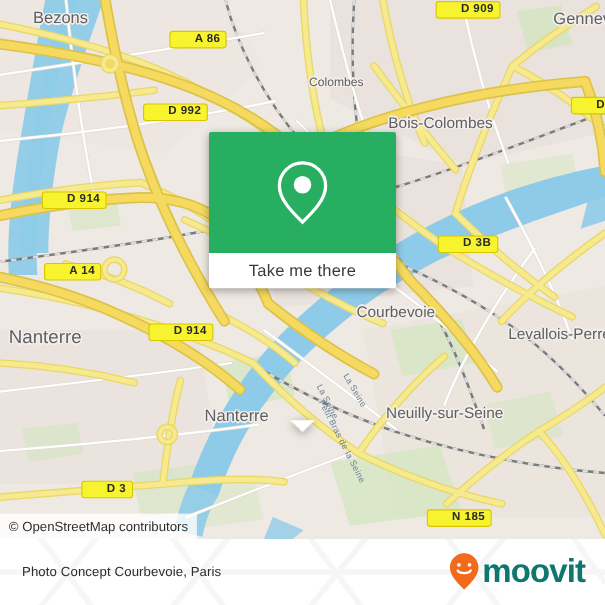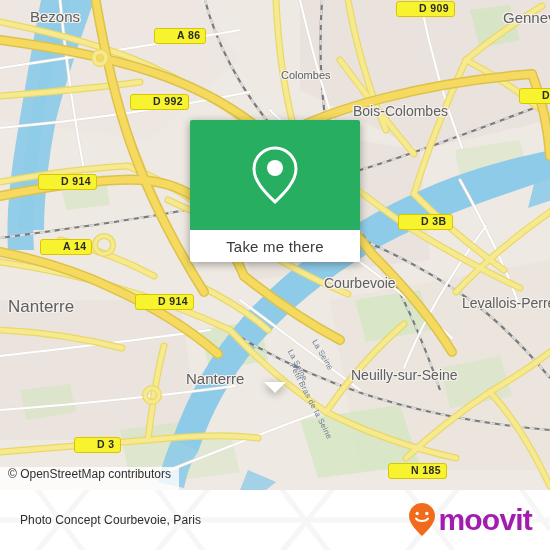--- a/index.html
+++ b/index.html
@@ -73,42 +73,42 @@
   .popup-tail{
     position:absolute;left:74px;top:262px;width:0;height:0;
     border-left:11px solid transparent;
     border-right:11px solid transparent;
     border-top:11px solid #ffffff;
   }
 
   
   .attribution{
     position:absolute;left:0;top:467px;height:23px;
-    padding:0 8px;display:flex;
+    padding:0 8px;display:flex;align-items:center;
     background:rgba(255,255,255,.80);
     font-size:12px;color:#2f2f2f;
   }
 
   
   .footer{
     position:absolute;left:0;top:490px;width:550px;height:60px;
     background:#ffffff;overflow:hidden;
   }
   .footer-watermark{position:absolute;left:0;top:0;opacity:.5;}
   .footer-title{
     position:absolute;left:20px;top:0;height:60px;
     display:flex;align-items:center;
     font-size:12px;color:#2d2d2f;letter-spacing:.1px;
   }
   .brand{
     position:absolute;right:18px;top:0;height:60px;
     display:flex;align-items:center;gap:1px;
   }
   .brand-text{
-    font-size:30px;font-weight:bold;color:#a21caf;letter-spacing:-.8px;
+    font-size:30px;font-weight:bold;color:#0f766e;letter-spacing:-.8px;
     line-height:30px;
   }
 </style>
 </head>
 <body>
 
 <div id="page">
 
   <div class="map-area">
 

